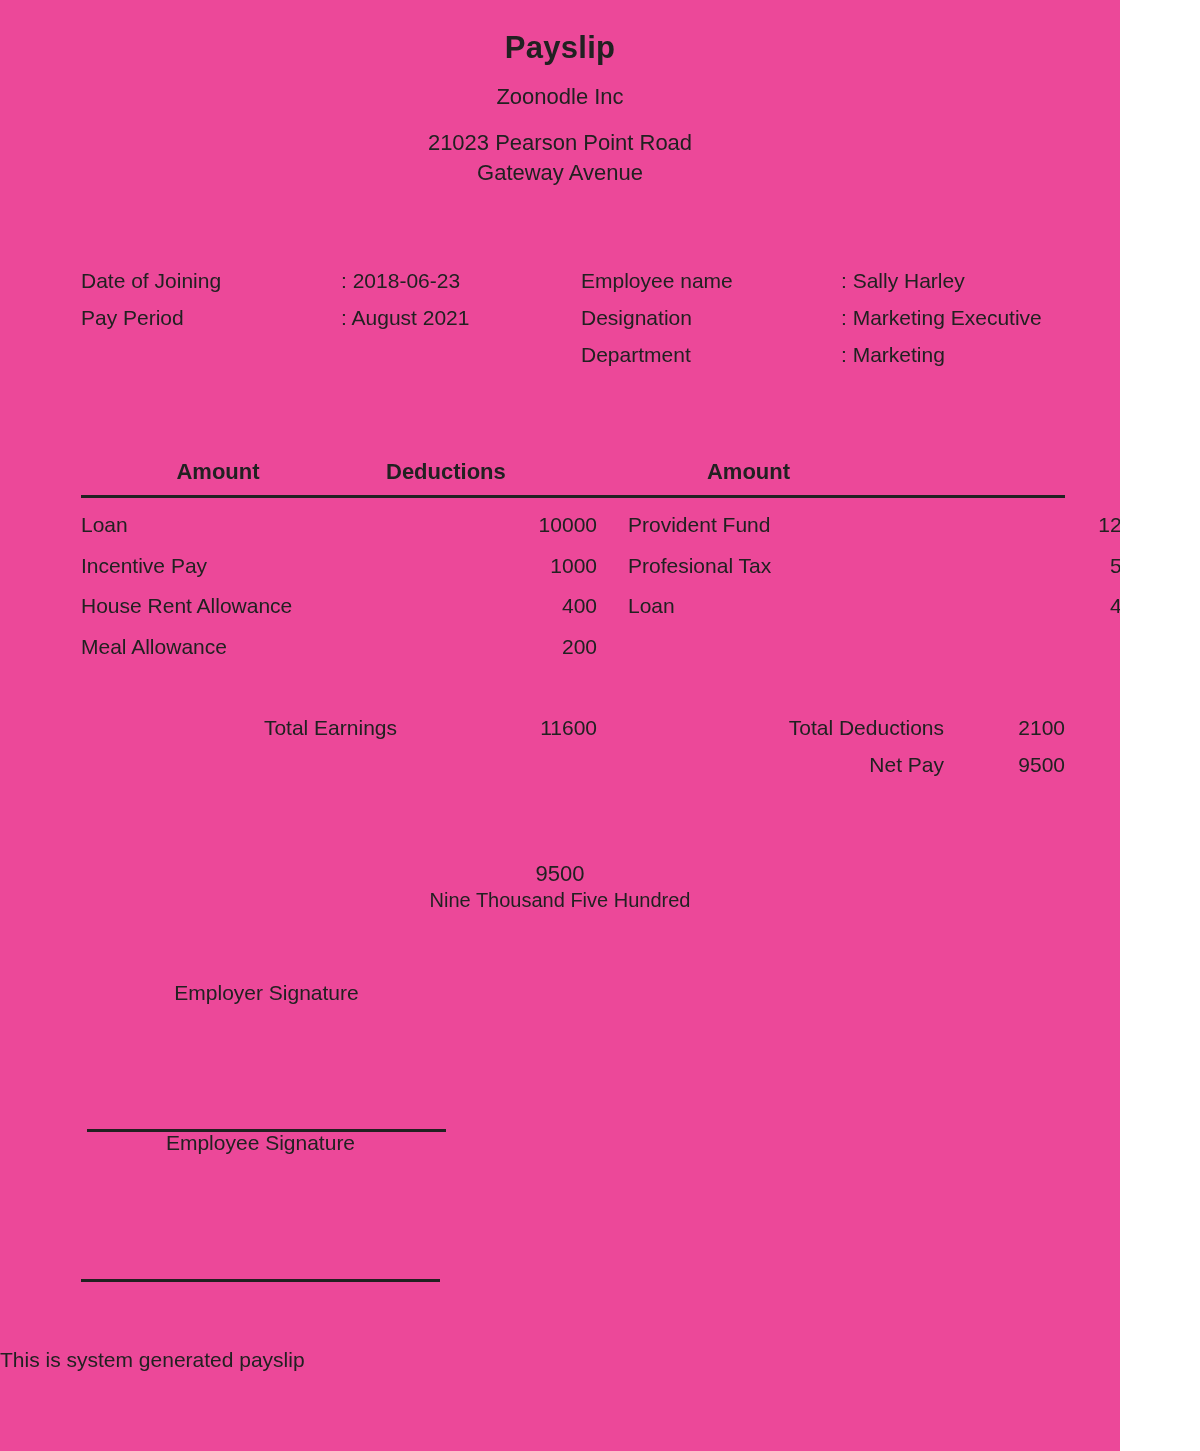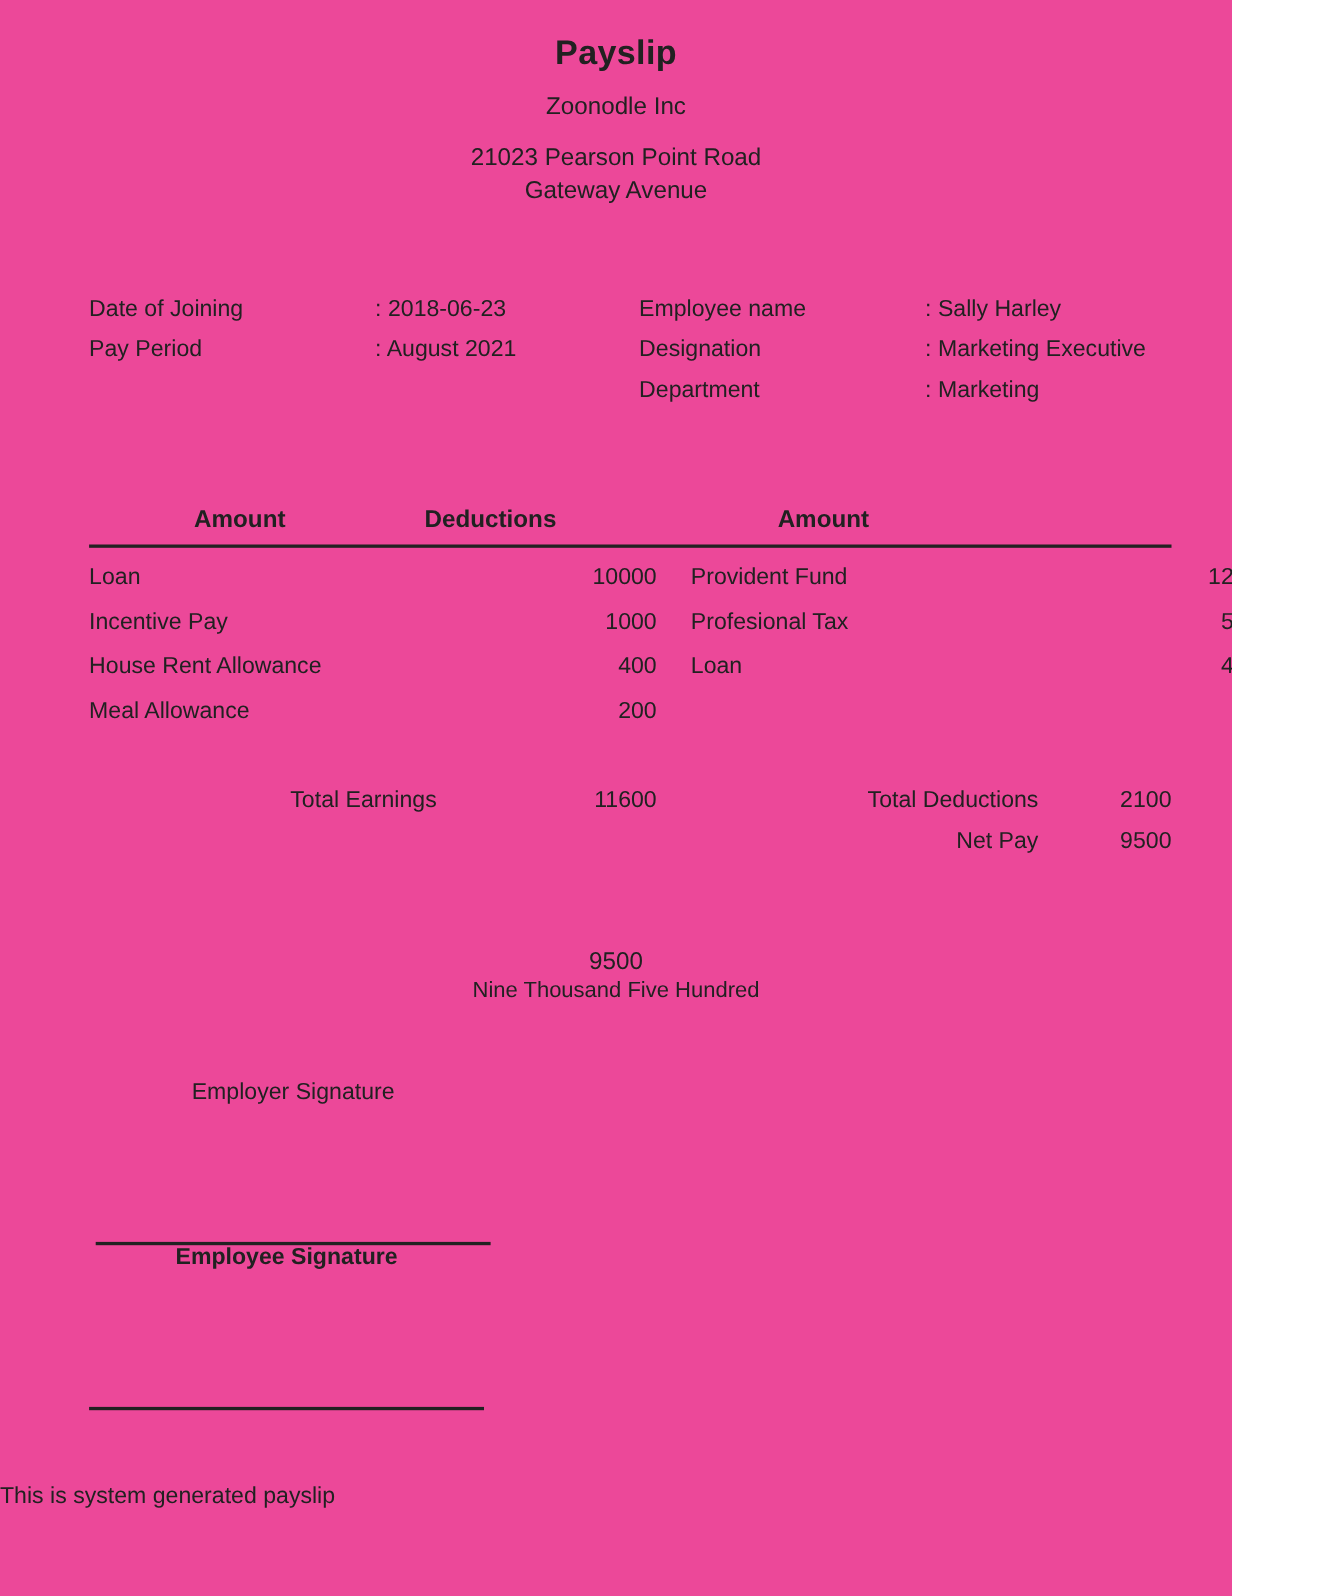--- a/index.html
+++ b/index.html
@@ -71,21 +71,21 @@
 
   
   .net-pay-summary { margin-top: 80px; text-align: center; }
   .net-pay-amount { font-size: 22px; line-height: 22px; }
   .net-pay-words { font-size: 20px; line-height: 30px; }
 
   
   .signatures { display: flex; justify-content: space-between; margin-top: 67px; flex-direction: column; }
   .sig-block { width: 359px; text-align: center; font-size: 21px; line-height: 21px; }
   .sig-block.left { margin-left: 6px; }
-  .sig-block.right { margin-right: 31px; font-weight: bold; }
+  .sig-block.right { margin-right: 31px; }
   .sig-line {
     margin-top: 126px;
     border-bottom: 3px solid #212121;
     height: 0;
   }
 
   
   .footer-note { margin-top: 66px; text-align: left; font-size: 21px; line-height: 24px; }
 </style>
 </head>

